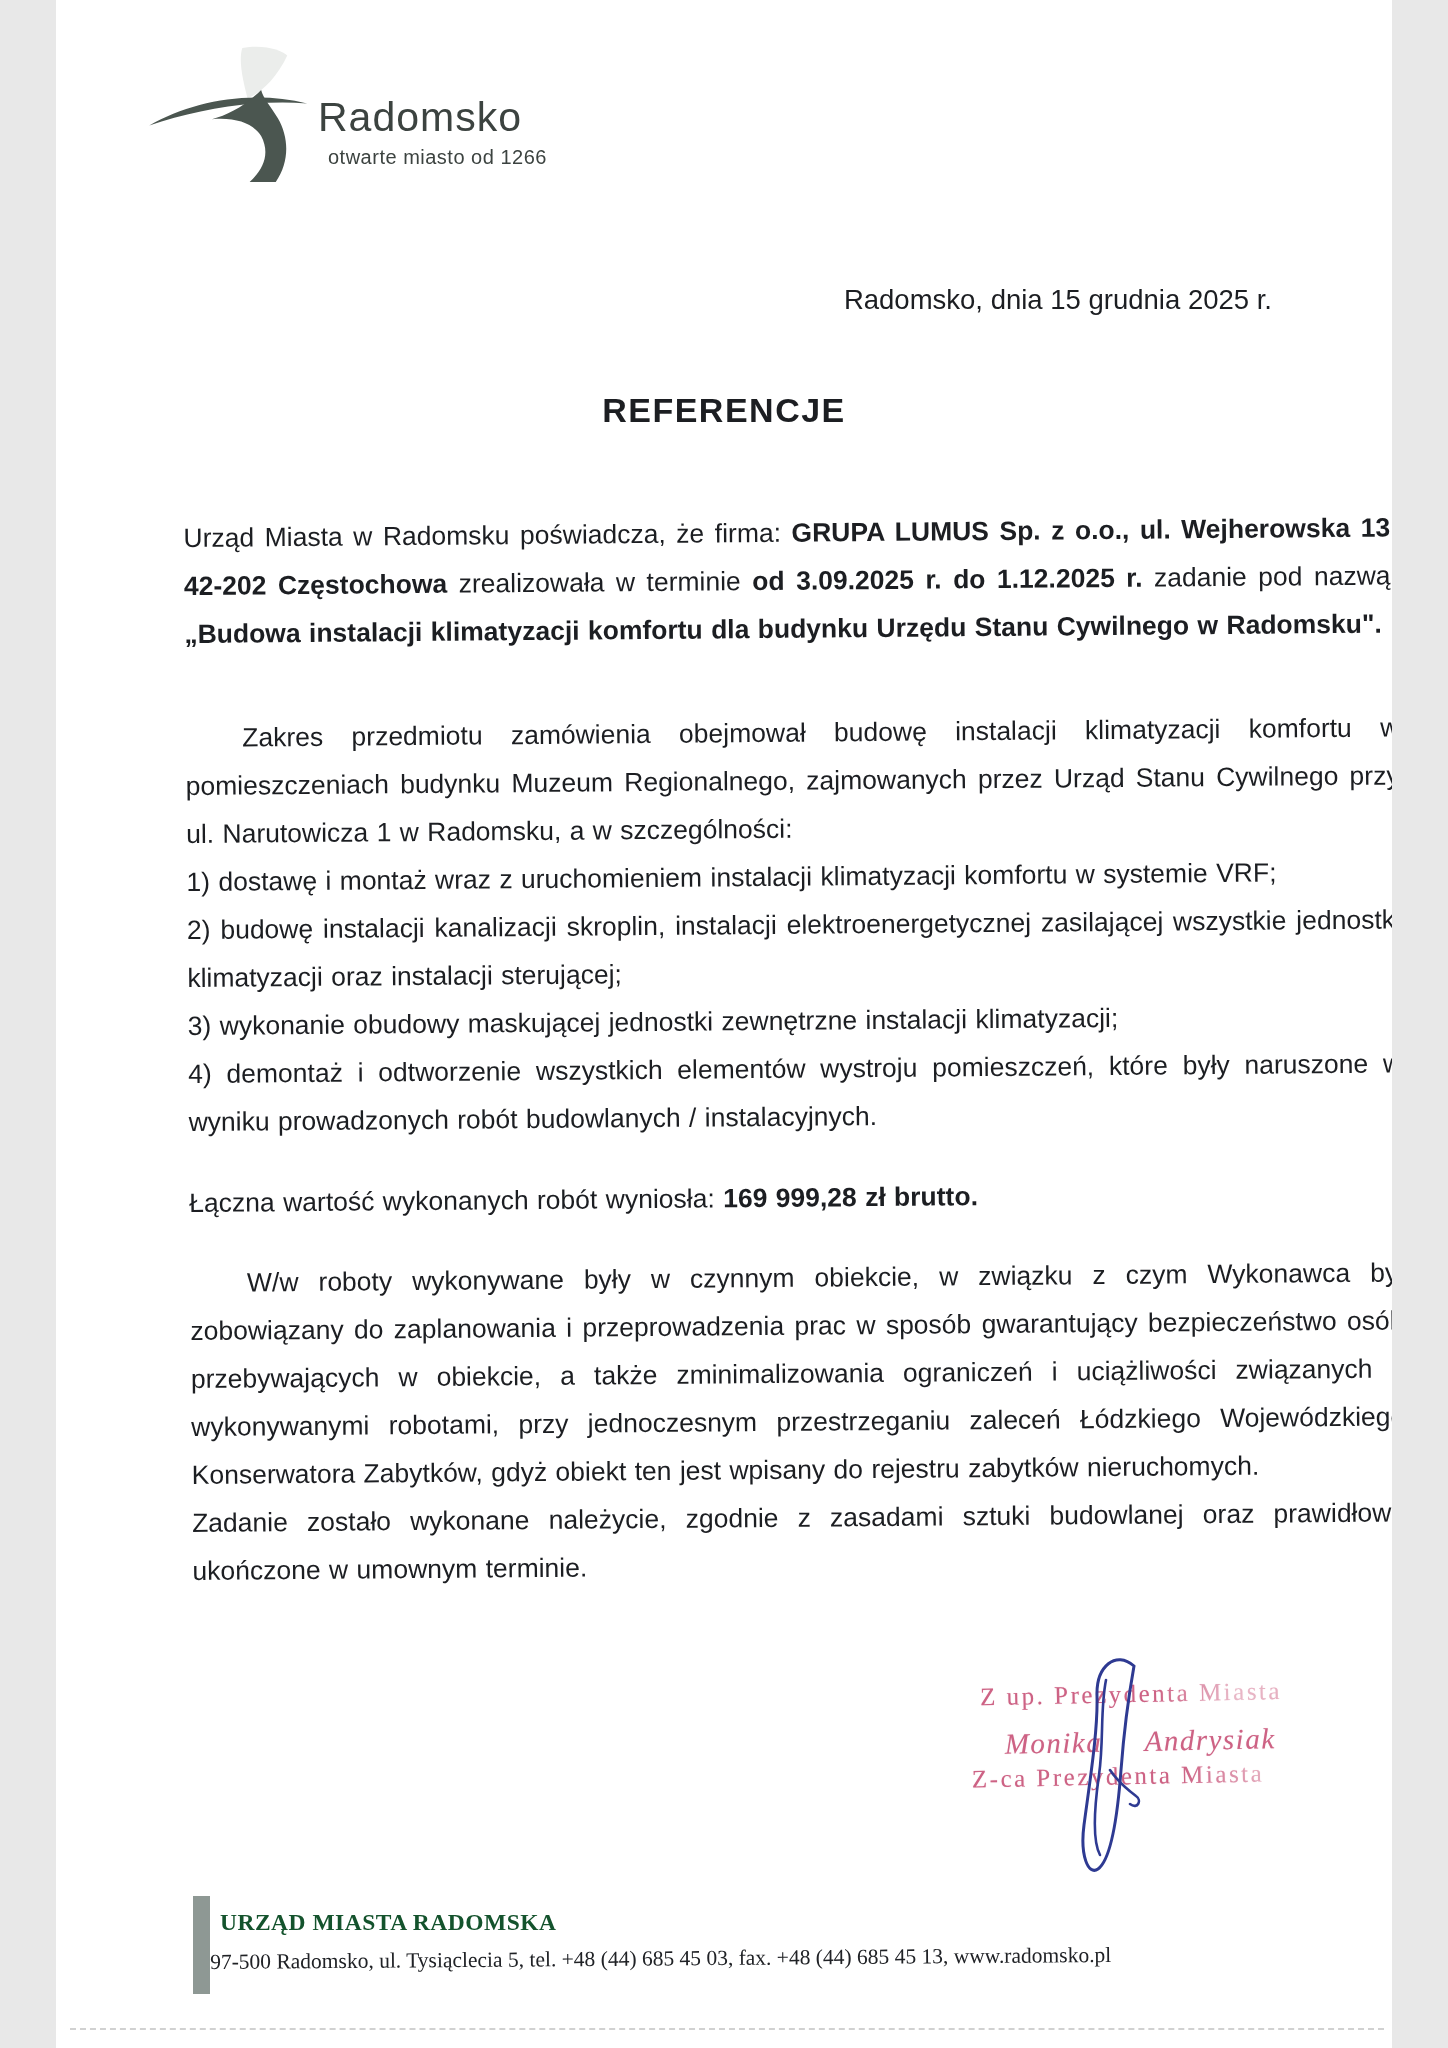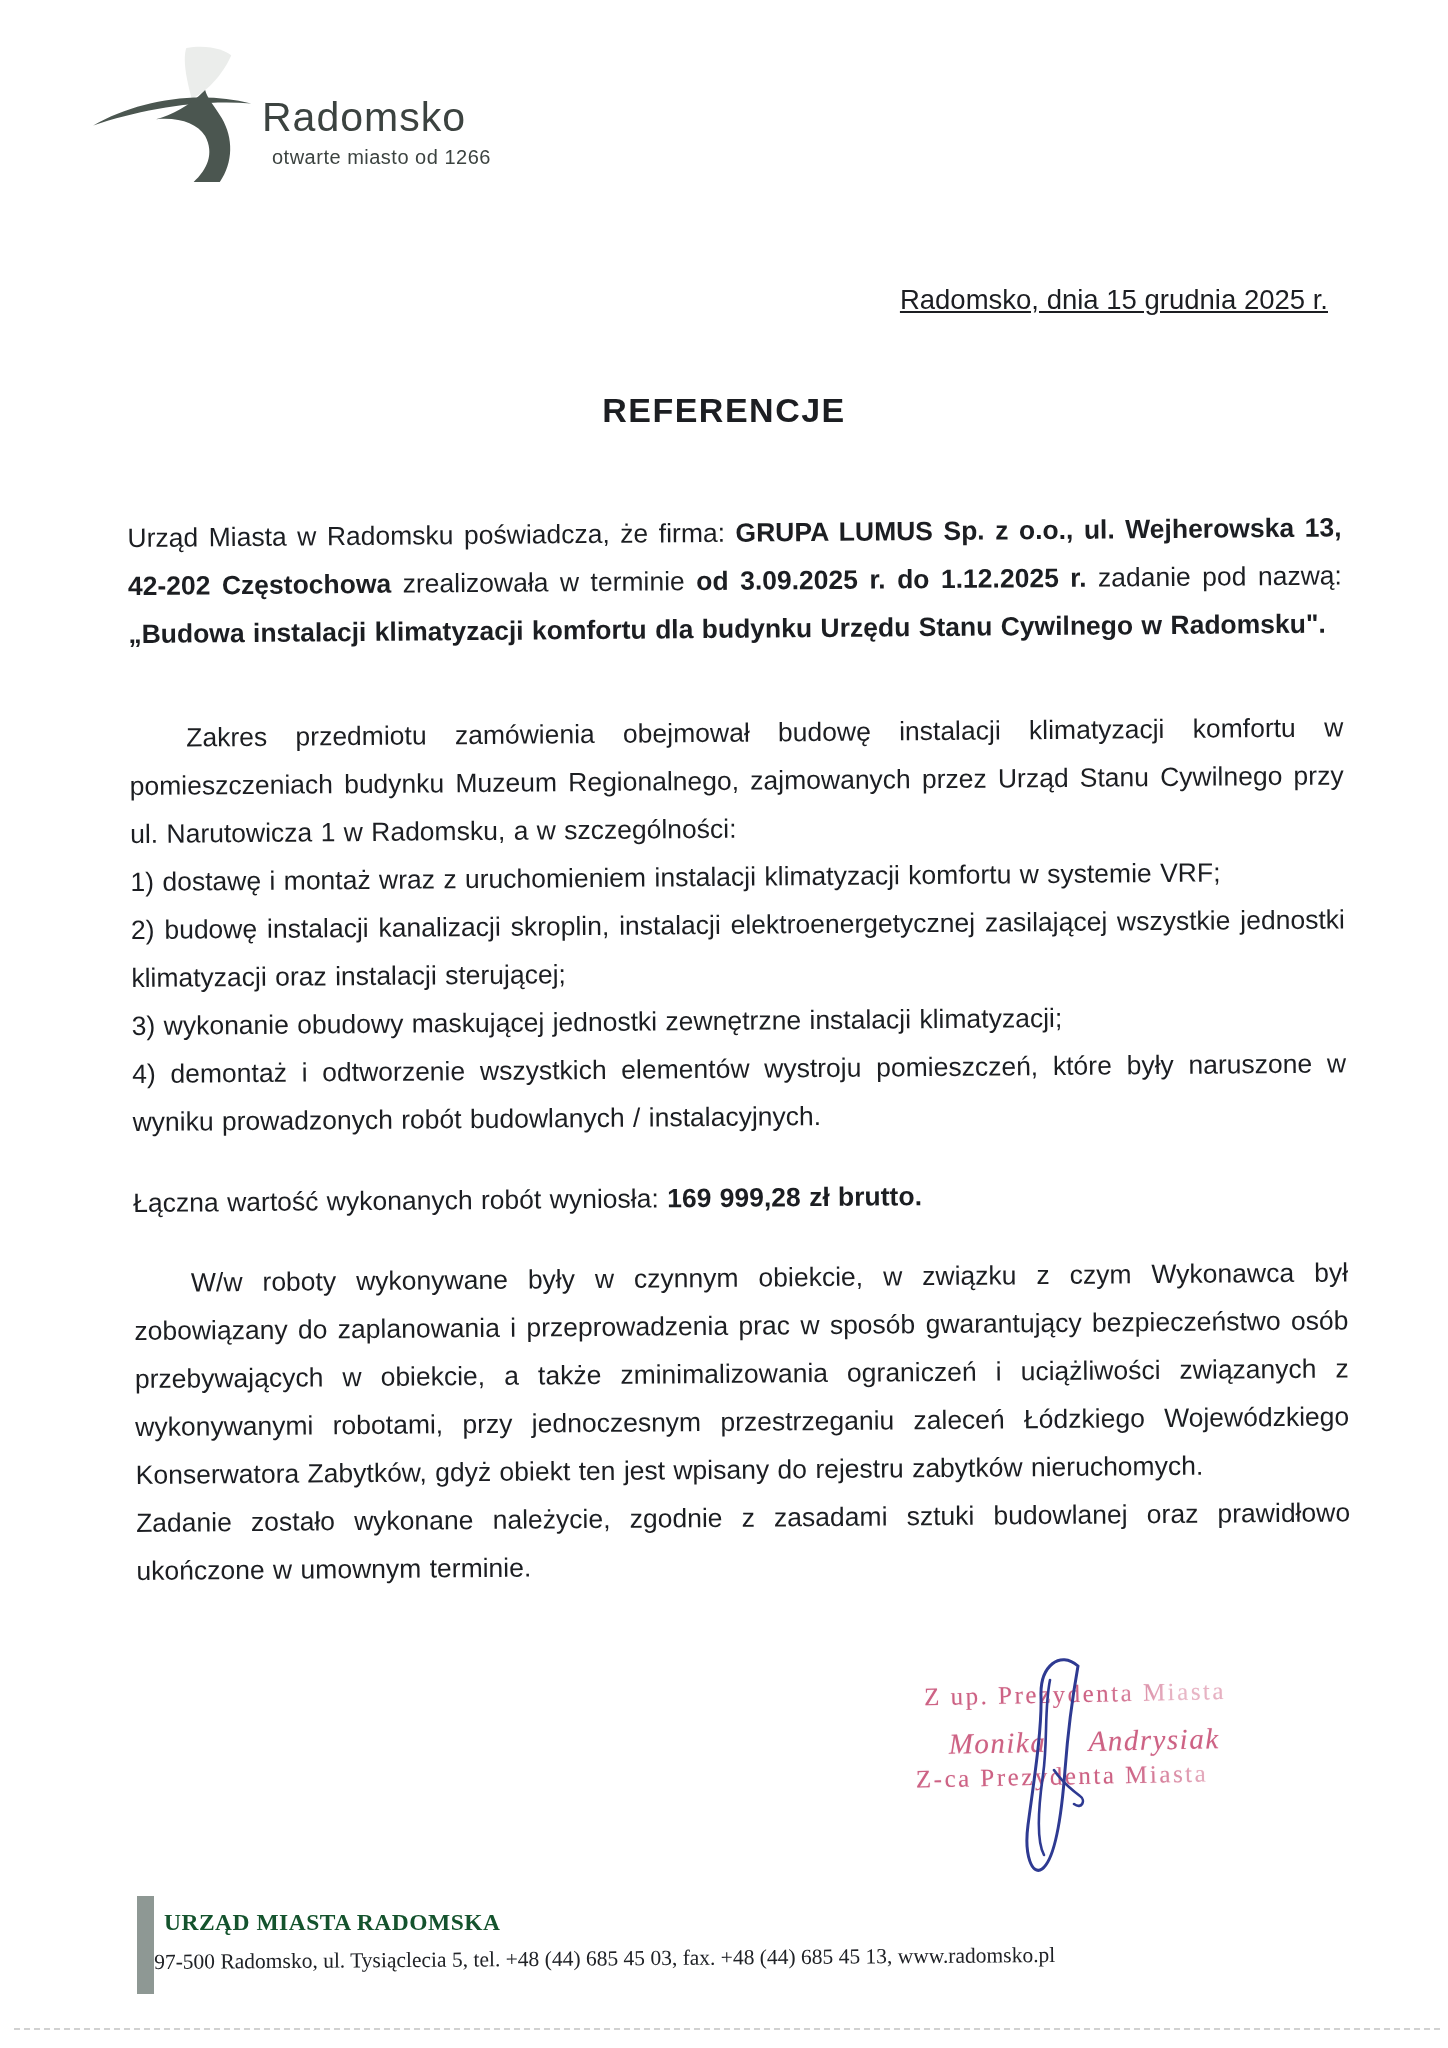--- a/index.html
+++ b/index.html
@@ -1,18 +1,18 @@
 <!DOCTYPE html>
 <html lang="pl"><head>
 <meta charset="utf-8">
 <style>
   html,body{margin:0;padding:0;background:#e8e8e8;}
   .page{
     position:relative;
-    width:1448px;height:2048px;
+    width:1336px;height:2048px;
     margin:0 auto;
     background:#ffffff;
     font-family:"Liberation Sans", sans-serif;
     color:var(--text,#1c1e22);
     overflow:hidden;
   }
   
   .logo-mark{position:absolute;left:90px;top:46px;width:178px;height:138px;color:var(--logo,#4b5650);}
   .logo-brand{
     position:absolute;left:262px;top:94px;
@@ -20,21 +20,20 @@
     color:var(--logo-text,#3c4340);
   }
   .logo-tagline{
     position:absolute;left:272px;top:146px;
     font-size:20px;color:var(--logo-text,#3c4340);letter-spacing:.5px;
   }
   
   .dateline{
     position:absolute;top:284px;right:120px;
     font-size:27.5px;
-    text-decoration:underline;
   }
   .doc-title{
     position:absolute;top:391px;left:0;width:100%;
     margin:0;text-align:center;
     font-size:34px;font-weight:bold;letter-spacing:1.5px;
   }
   
   .body-text{
     position:absolute;left:132px;top:514px;width:1214px;
     font-size:26.5px;line-height:48px;

